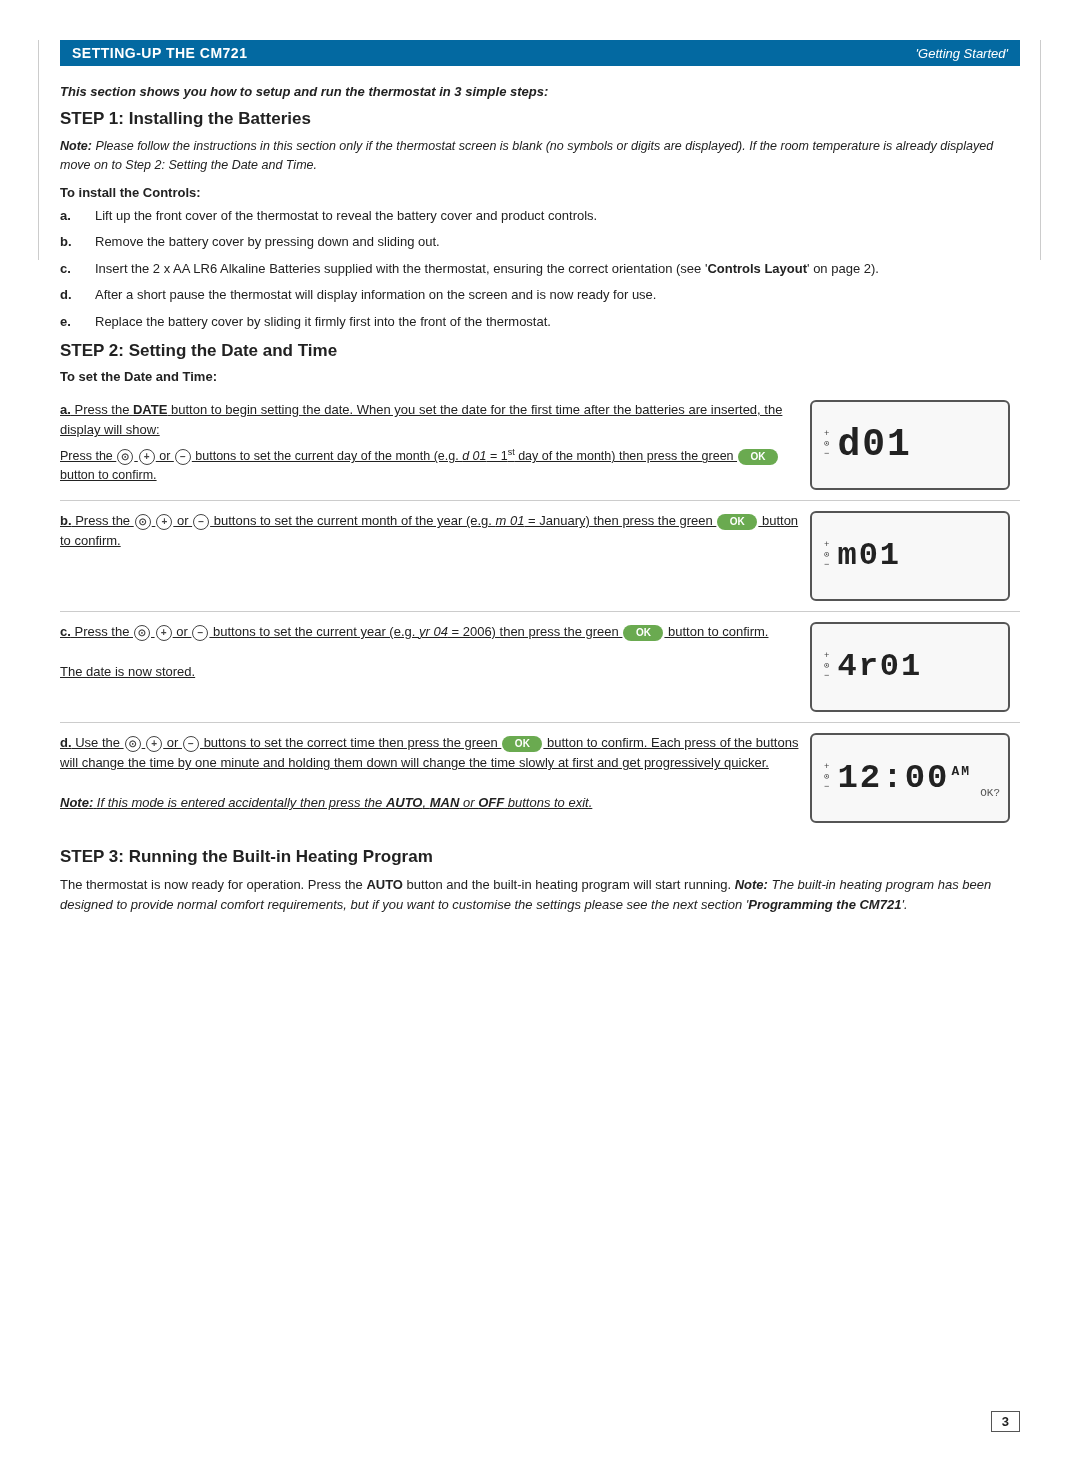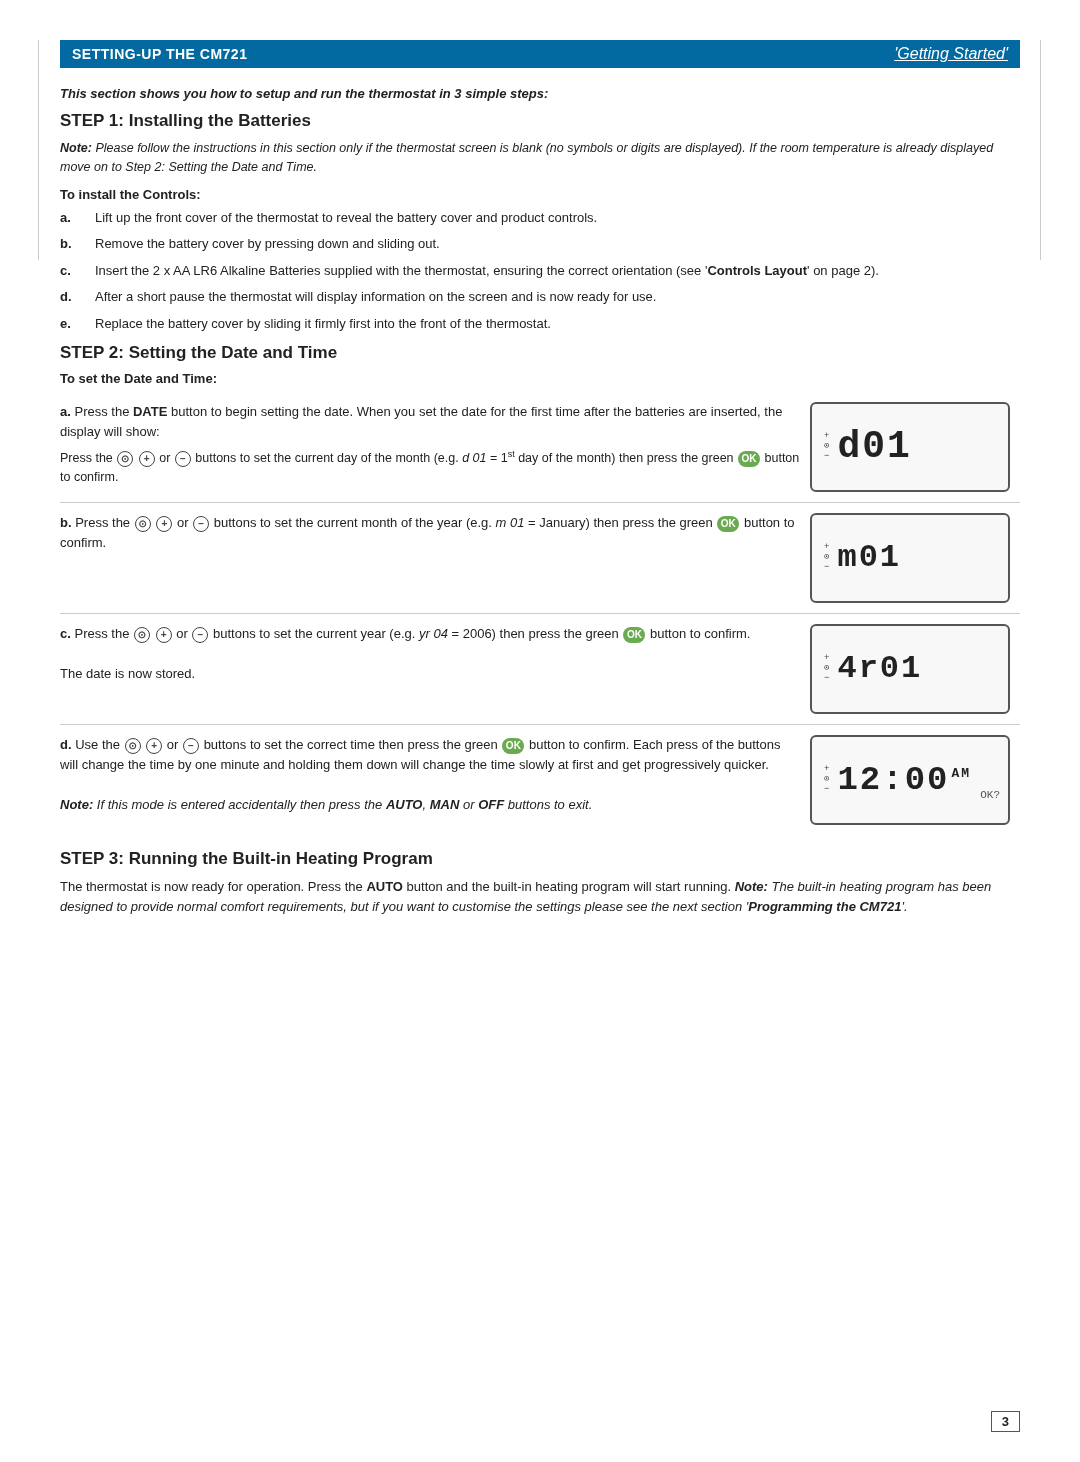--- a/index.html
+++ b/index.html
@@ -23,24 +23,23 @@
       padding: 5px 12px;
       margin-bottom: 18px;
     }
     .header-title {
       font-size: 14px;
       font-weight: bold;
       letter-spacing: 0.5px;
       color: #fff;
     }
     .header-subtitle {
-      font-size: 16px;
+      font-size: 13px;
       font-style: italic;
       color: #fff;
-      text-decoration: underline;
     }
     
     .section-intro {
       font-size: 13px;
       font-style: italic;
       font-weight: bold;
       margin-bottom: 10px;
     }
     
     .step-heading {
@@ -97,20 +96,21 @@
       padding: 10px 0;
     }
     .step2-row:last-child {
       border-bottom: none;
     }
     .step2-text {
       flex: 1;
       padding-right: 8px;
       font-size: 13px;
       line-height: 1.55;
+      text-decoration: underline;
     }
     .step2-display {
       width: 210px;
       flex-shrink: 0;
     }
     
     .lcd-box {
       border: 2px solid #555;
       border-radius: 6px;
       background: #f8f8f8;
@@ -167,21 +167,21 @@
     
     .ok-circle {
       display: inline-flex;
       align-items: center;
       justify-content: center;
       background: #6aaa50;
       color: #fff;
       border-radius: 50%;
       font-size: 10px;
       font-weight: bold;
-      width: 22px;
+      width: 40px;
       height: 16px;
       padding: 1px 4px;
       border-radius: 8px;
       margin: 0 1px;
     }
     
     .step2a-inner {
       margin-top: 6px;
       font-size: 12.5px;
       line-height: 1.5;

